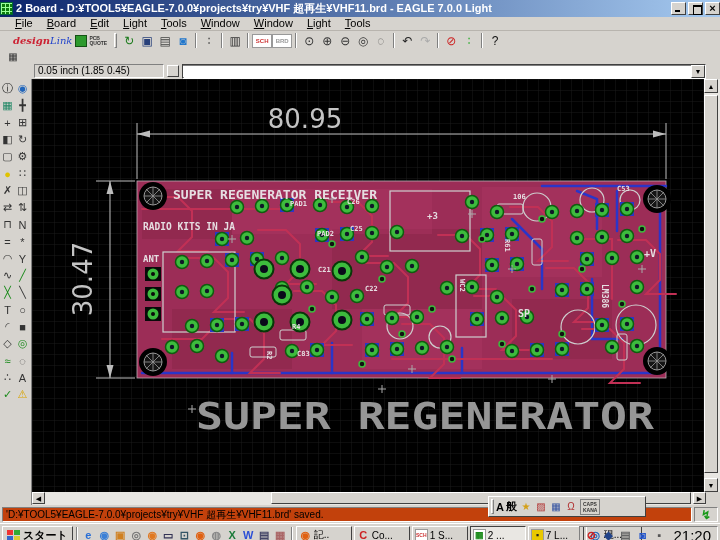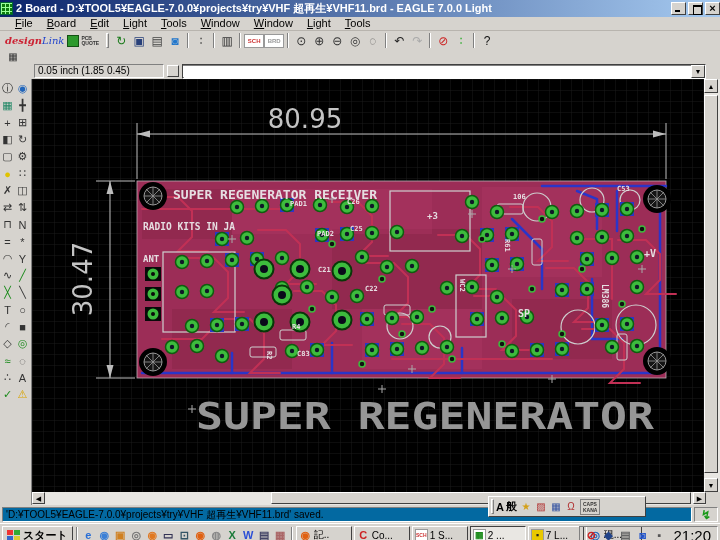--- a/index.html
+++ b/index.html
@@ -23,21 +23,21 @@
   .g-min::after{content:"";position:absolute;left:3px;right:5px;bottom:2px;height:2px;background:#000;}
   .g-res::after{content:"";position:absolute;left:4px;top:2px;width:7px;height:7px;border:1px solid #000;border-top-width:2px;}
   .g-cls{font-size:11px;line-height:11px;}
 
   
   .menubar{height:14px;display:flex;align-items:flex-start;padding-left:8px;gap:0;flex:none;border-bottom:1px solid #b8b4ae;}
   .menu-item{display:inline-block;padding:0 7px;font-size:11px;}
   .menu-item::first-letter{text-decoration:underline;}
 
   
-  .toolbar{height:19px;display:flex;align-items:center;padding-left:2px;flex:none;}
+  .toolbar{height:19px;display:flex;align-items:center;padding-left:10px;flex:none;}
   .dlink{font-family:"DejaVu Serif",serif;font-style:italic;font-size:10px;margin:0 3px;white-space:nowrap;}
   .dlink .d1{color:#cc2233;font-weight:bold;}
   .dlink .d2{color:#2244cc;}
   .pcbq{display:flex;align-items:center;margin-right:4px;}
   .pcbq .sq{width:12px;height:12px;background:#2d9a2d;border:1px solid #145214;margin-right:2px;}
   .pcbq .tx{font-size:5px;line-height:5px;color:#333;font-weight:bold;}
   .tbtn{width:18px;height:17px;display:flex;align-items:center;justify-content:center;font-size:12px;flex:none;}
   .tbtn.txt{font-size:6px;font-weight:bold;background:#fff;border:1px solid #999;width:20px;height:14px;}
   .tsep{width:2px;height:15px;border-left:1px solid #808080;border-right:1px solid #fff;margin:0 3px;flex:none;}
   .grip{width:3px;height:15px;border:1px solid;border-color:#fff #808080 #808080 #fff;margin:0 3px;flex:none;}
@@ -65,21 +65,21 @@
   
   .hscroll{height:13px;display:flex;flex:none;background:#e8e6e2;}
   .hspacer{width:32px;background:#d6d3ce;border-right:1px solid #808080;flex:none;}
   .harrow{width:13px;height:12px;background:#d6d3ce;font-size:7px;text-align:center;line-height:11px;flex:none;}
   .htrack{flex:1;position:relative;}
   .hthumb{position:absolute;top:0;left:226px;width:420px;height:12px;background:#d6d3ce;}
   .hcorner{width:14px;background:#d6d3ce;flex:none;}
 
   
   .statusbar{height:18px;display:flex;align-items:center;padding:1px 2px;flex:none;gap:2px;}
-  .statusmsg{flex:1;height:15px;font-size:10px;line-height:13px;padding-left:3px;background:#0369a1;white-space:nowrap;overflow:hidden;}
+  .statusmsg{flex:1;height:15px;font-size:10px;line-height:13px;padding-left:3px;background:#c2410c;white-space:nowrap;overflow:hidden;}
   .statusbolt{width:24px;height:15px;text-align:center;font-size:12px;line-height:14px;color:#1a9a1a;font-weight:bold;background:#d6d3ce;}
 
   
   .ime{position:absolute;left:488px;top:496px;width:158px;height:21px;background:#d6d3ce;border:1px solid;border-color:#fff #404040 #404040 #fff;
     display:flex;align-items:center;z-index:50;padding:0 2px;gap:2px;}
   .ime .igrip{width:3px;height:15px;border:1px solid;border-color:#fff #808080 #808080 #fff;}
   .ime .itx{font-size:11px;font-weight:bold;}
   .ime .iic{width:14px;height:14px;display:flex;align-items:center;justify-content:center;font-size:10px;}
   .ime .ickk{display:flex;flex-direction:column;justify-content:center;font-size:5px;line-height:6px;font-weight:bold;color:#333;border:1px solid #808080;padding:0 2px;height:16px;background:#d6d3ce;}
 

